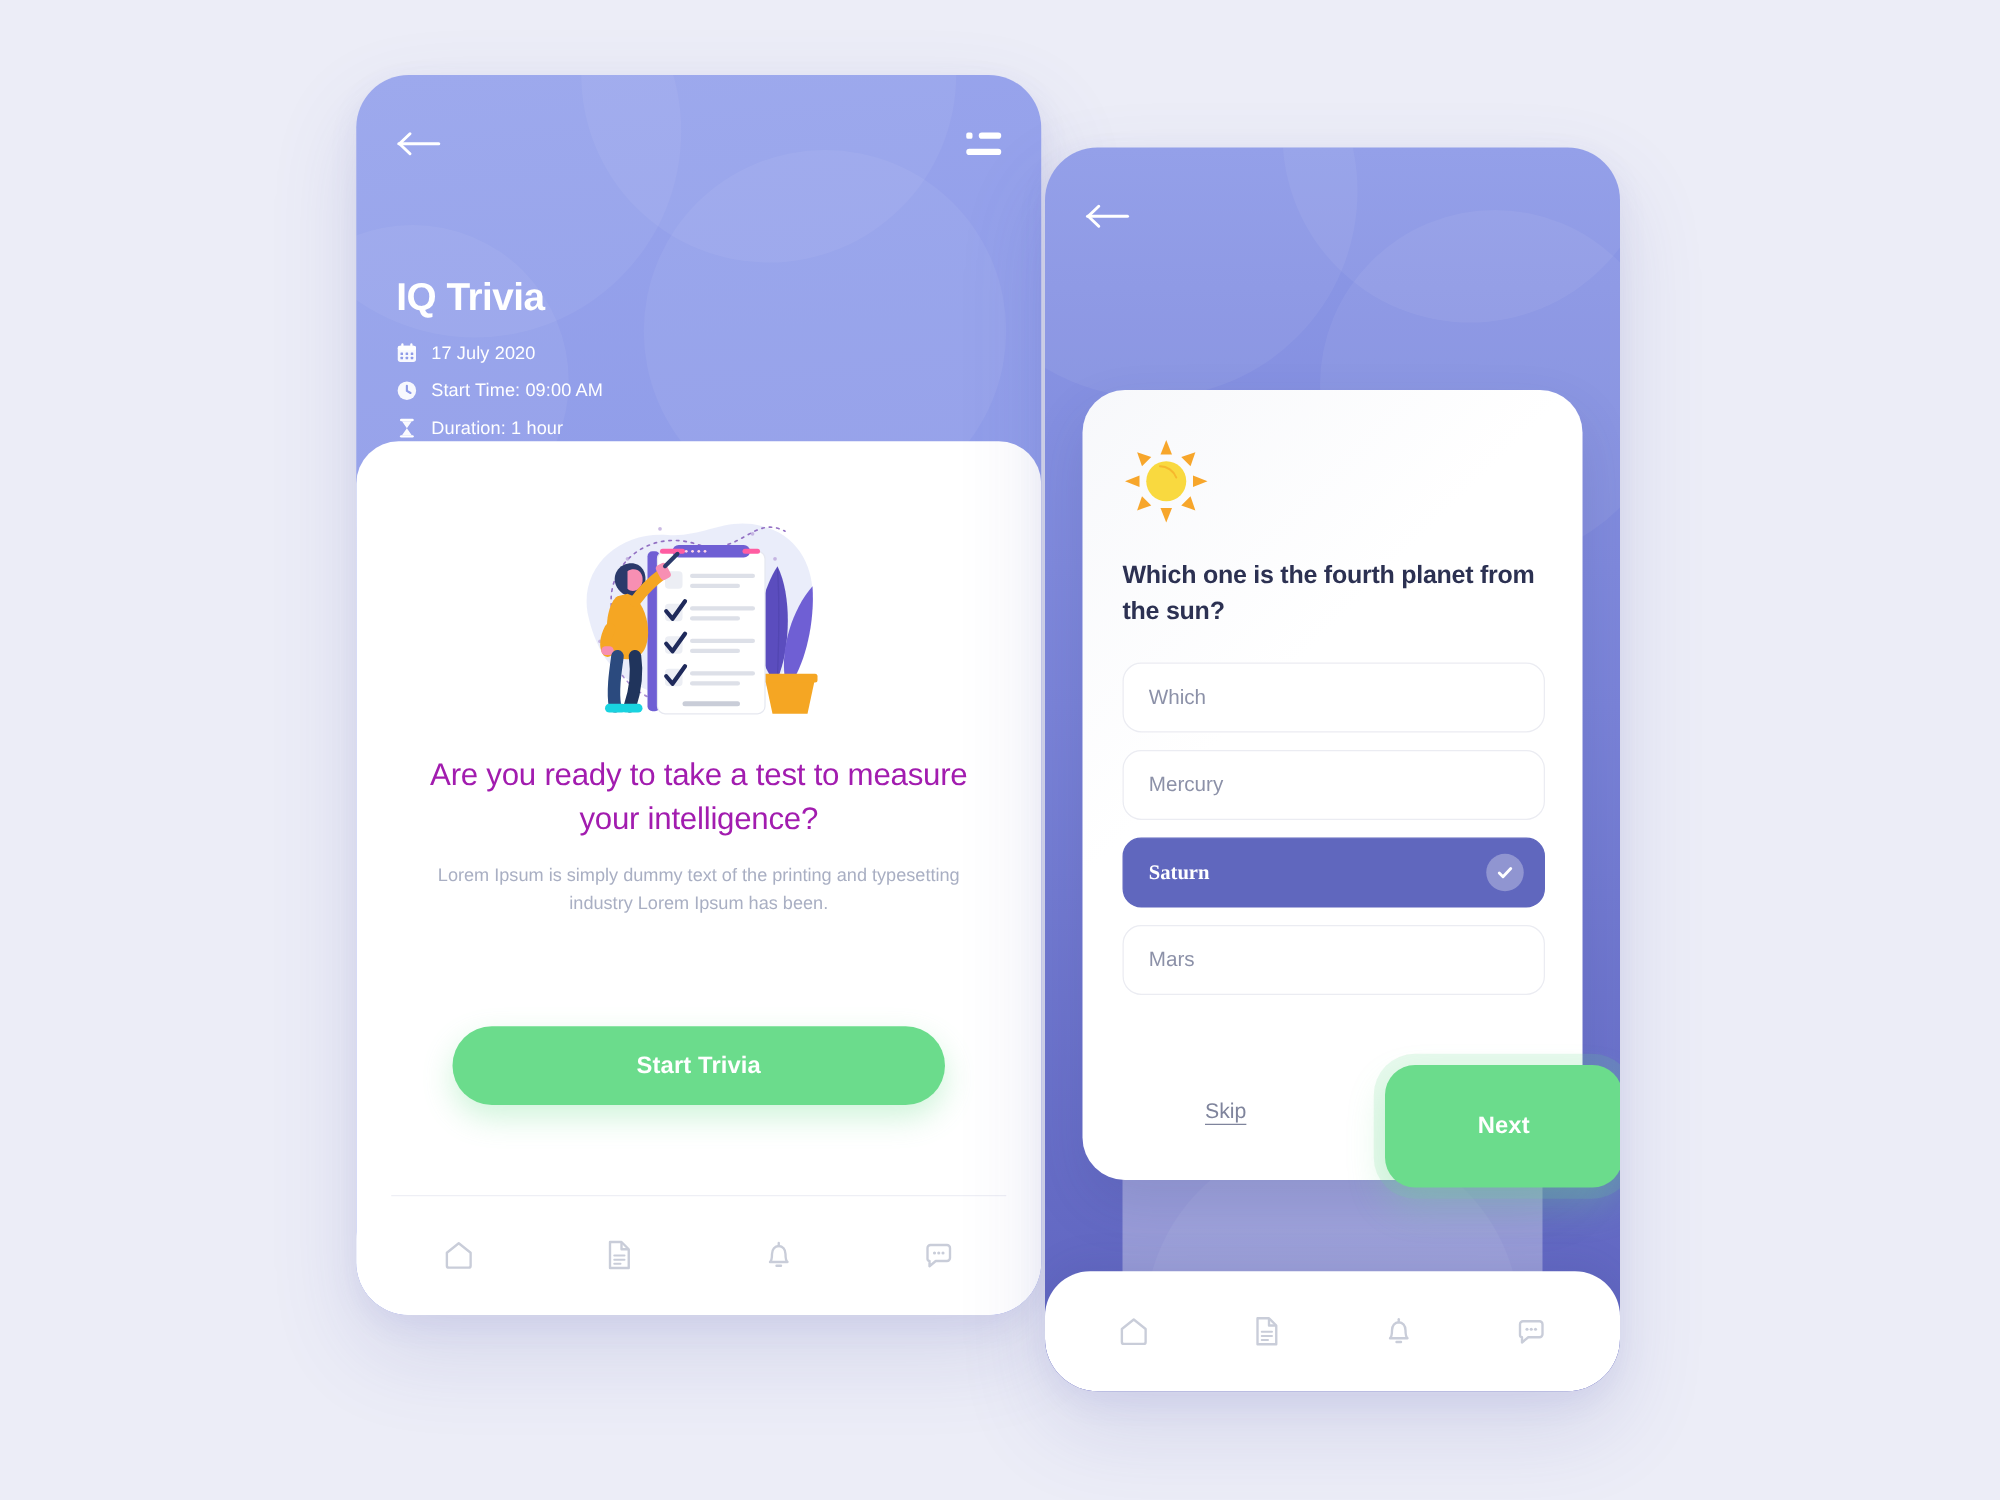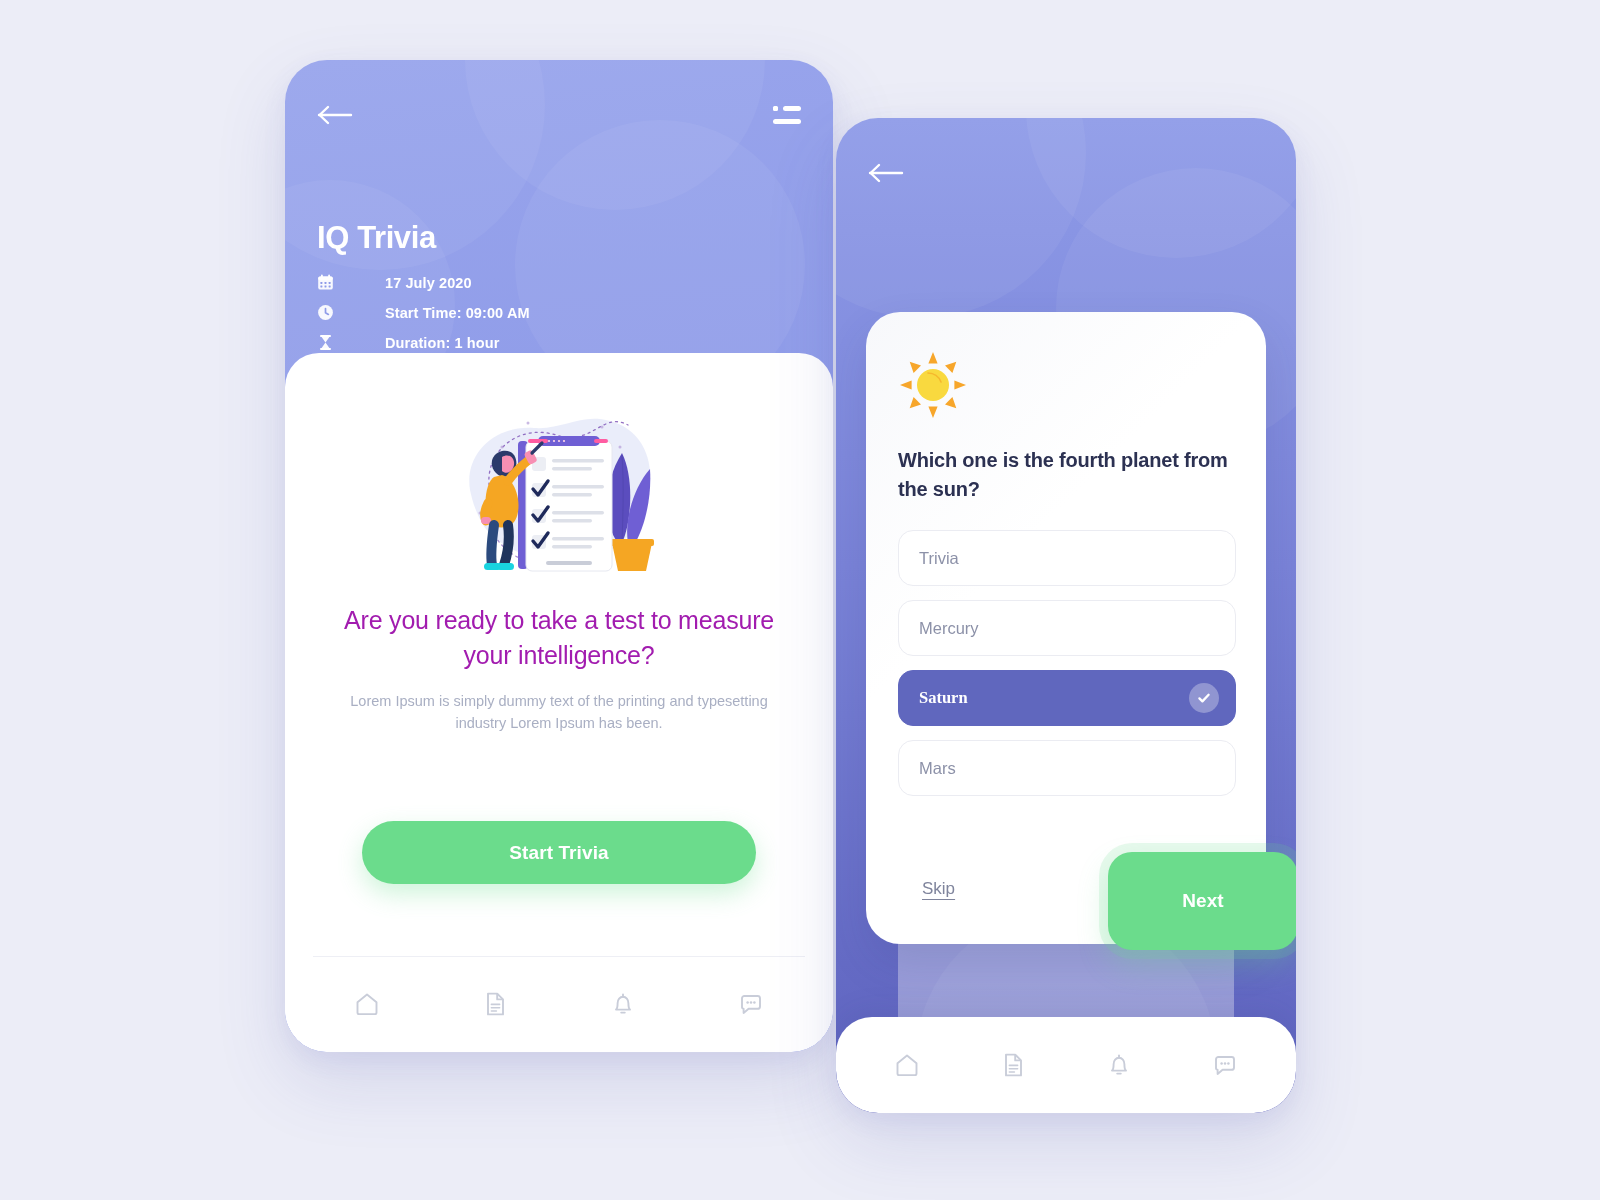--- a/index.html
+++ b/index.html
@@ -74,21 +74,21 @@
   .app-title {
     font-size: 31px; font-weight: 700; color: #fff;
     letter-spacing: -0.4px; margin-bottom: 18px;
   }
 
   .meta-row {
     display: flex; align-items: center; gap: 11px;
     margin-bottom: 13px;
   }
   .meta-icon { width: 17px; height: 17px; flex: none; display: block; }
-  .meta-text { font-size: 14.5px; color: #fff; font-weight: 700; letter-spacing: 0.1px; margin-left: 40px; }
+  .meta-text { font-size: 14.5px; color: #fff; font-weight: 400; letter-spacing: 0.1px; }
 
   
   .white-sheet {
     position: absolute; left: 0; right: 0;
     top: 293px; bottom: 0;
     background: #fff;
     border-radius: 34px 34px 42px 42px;
   }
 
   .illustration { margin: 42px auto 0; display: block; width: 215px; height: 190px; }
@@ -222,21 +222,21 @@
   }
   .option-check svg { width: 16px; height: 16px; display: block; }
 
   .card-actions {
     position: absolute; left: 0; right: 0; bottom: 0;
     height: 110px;
     display: flex; align-items: center; justify-content: flex-start;
   }
 
   .skip-link {
-    margin-left: 56px;
+    margin-left: 98px;
     font-size: 17px; color: #7F849C; font-weight: 500;
     text-decoration: underline;
     text-underline-offset: 5px;
     background: none; border: none;
     font-family: inherit; cursor: pointer; text-align: center;
   }
 
   .next-btn {
     position: absolute;
     right: -32px; top: 18px;
@@ -495,21 +495,21 @@
           <path d="M58.3 58.3 L47 54.4 L54.4 47 Z"></path>
           <path d="M58.3 11.7 L54.4 23 L47 15.6 Z"></path>
           <path d="M11.7 58.3 L15.6 47 L23 54.4 Z"></path>
         </g>
       </svg>
 
       <div class="q-text">Which one is the fourth planet from the sun?</div>
 
       <div class="options">
         <div class="option">
-          <span>Trivia</span>
+          <span>Which</span>
         </div>
         <div class="option">
           <span>Mercury</span>
         </div>
         <div class="option selected">
           <span>Saturn</span>
           <span class="option-check">
             <svg viewBox="0 0 16 16" fill="none">
               <path d="M3.4 8.4 L6.4 11.4 L12.6 4.8" stroke="#fff" stroke-width="2.3" stroke-linecap="round" stroke-linejoin="round"></path>
             </svg>

